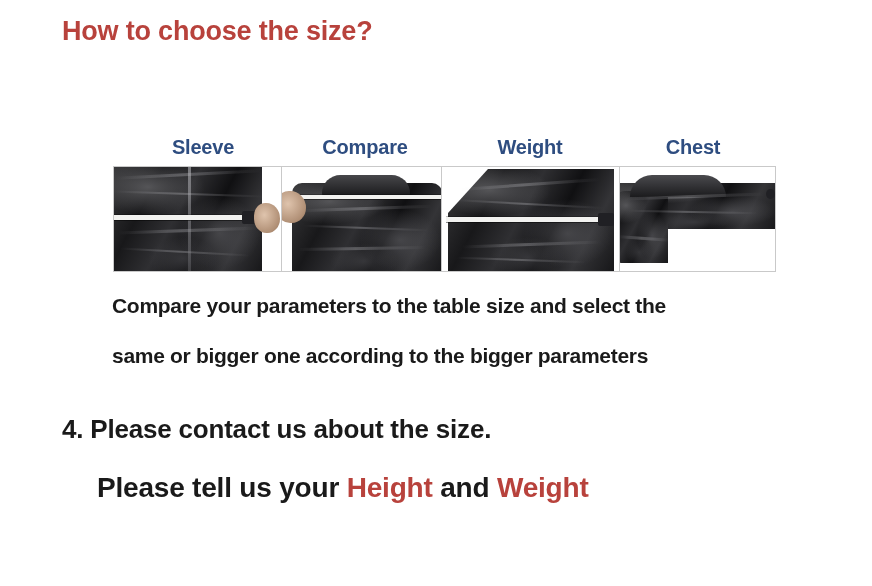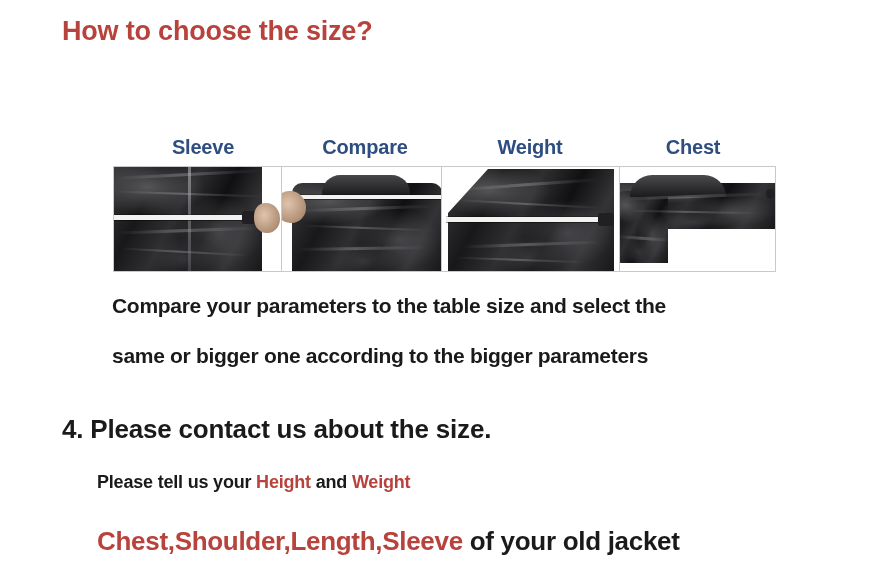--- a/index.html
+++ b/index.html
@@ -127,21 +127,21 @@
     left:62px; top:414px;
     font-size:26px;
     font-weight:bold;
     color:#1a1a1a;
     letter-spacing:-0.2px;
     white-space:nowrap;
   }
   .tell {
     position:absolute;
     left:97px; top:472px;
-    font-size:18px;
+    font-size:28px;
     font-weight:bold;
     color:#1a1a1a;
     letter-spacing:-0.2px;
     white-space:nowrap;
   }
   .measures {
     position:absolute;
     left:97px; top:526px;
     font-size:26px;
     font-weight:bold;
@@ -230,17 +230,14 @@
 
   <div class="compare compare-l1">Compare your parameters to the table size and select the</div>
   <div class="compare compare-l2">same or bigger one according to the bigger parameters</div>
 
   <div class="step2">4. Please contact us about the size.</div>
 
   <div class="tell">
     <span>Please tell us your </span><span class="red">Height</span><span> and </span><span class="red">Weight</span>
   </div>
 
-  <div class="measures">
-    <span class="red">Chest,Shoulder,Length,Sleeve</span><span> of your old jacket</span>
-  </div>
 
 </div>
 
 </body></html>

